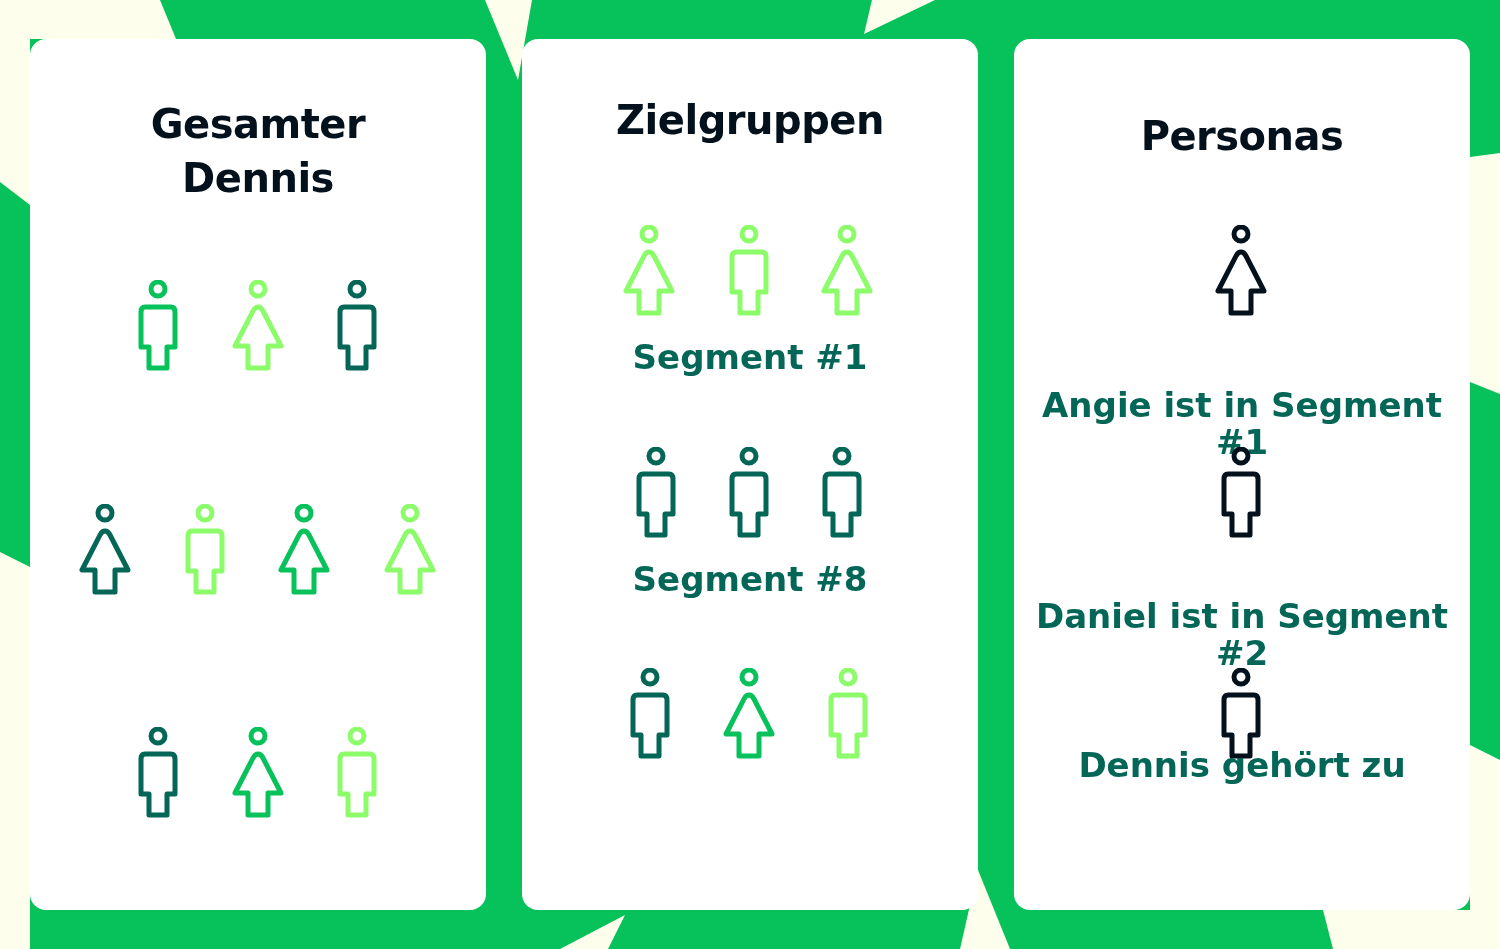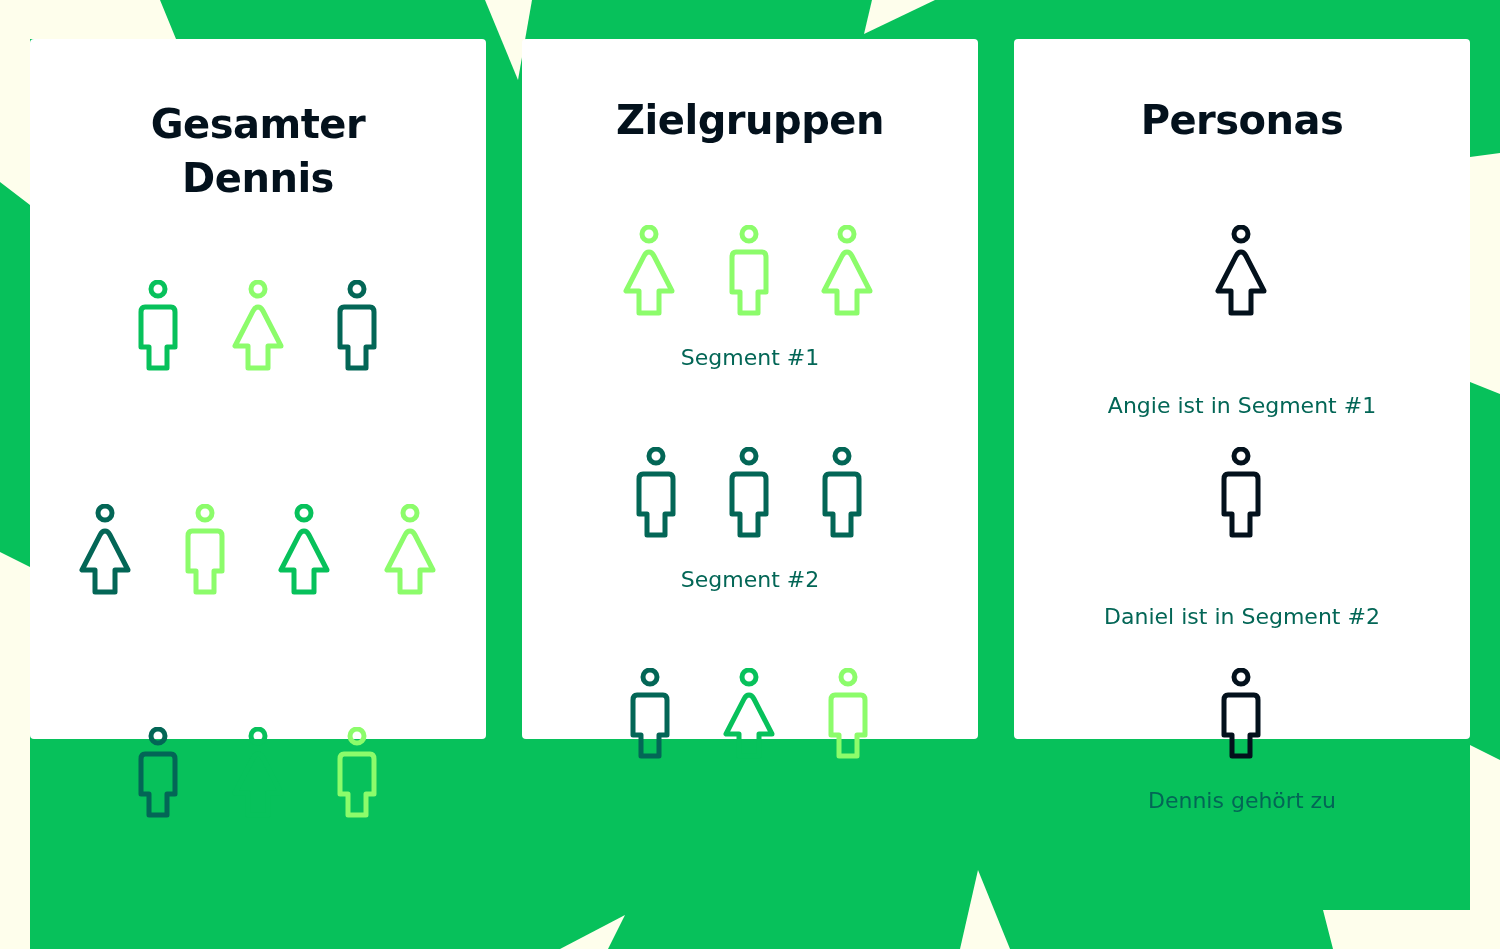--- a/index.html
+++ b/index.html
@@ -3,34 +3,34 @@
   <meta charset="utf-8">
   <style>
     html, body { margin: 0; padding: 0; }
     body {
       width: 1500px; height: 949px; position: relative; overflow: hidden;
       background: #07c15b;
       font-family: "Liberation Sans", sans-serif;
     }
     .bg-shapes { position: absolute; left: 0; top: 0; width: 1500px; height: 949px; z-index: 0; }
     .card {
-      position: absolute; top: 39px; height: 700px; background: #ffffff;
-      border-radius: 4px; z-index: 1;
+      position: absolute; top: 39px; height: 871px; background: #ffffff;
+      border-radius: 16px; z-index: 1;
     }
     .card-title {
       position: absolute; left: 0; right: 0; text-align: center;
       font-family: "DejaVu Sans", sans-serif; font-weight: bold;
       font-size: 40px; line-height: 54px; color: #03111c; letter-spacing: -0.5px;
     }
     .figure { position: absolute; }
     .figure svg { display: block; }
     .label {
       position: absolute; left: 0; right: 0; text-align: center;
-      font-family: "DejaVu Sans", sans-serif; font-weight: normal;
-      font-size: 22px; line-height: 37px; color: #036656;
+      font-family: "DejaVu Sans", sans-serif; font-weight: bold;
+      font-size: 34px; line-height: 37px; color: #036656;
     }
   </style>
 </head>
 <body>
 
 <svg class="bg-shapes" viewBox="0 0 1500 949" width="1500" height="949">
 
   <polygon points="0,0 160,0 176,39 30,39 30,205 0,182" fill="#fefeec"></polygon>
   <polygon points="0,552 30,567 30,949 0,949" fill="#fefeec"></polygon>
   <polygon points="485,0 532,0 518,80" fill="#fefeec"></polygon>
@@ -142,57 +142,57 @@
   <div class="figure" style="left:205px; top:408px;">
       <svg width="46" height="95" stroke="#036656">
         <use href="#male"></use>
       </svg>
     </div>
   <div class="figure" style="left:298px; top:408px;">
       <svg width="46" height="95" stroke="#036656">
         <use href="#male"></use>
       </svg>
     </div>
-  <div class="label" style="top:522px;">Segment #2</div>
+  <div class="label" style="top:522px;">Segment #8</div>
 
   <div class="figure" style="left:106px; top:629px;">
       <svg width="46" height="95" stroke="#036656">
         <use href="#male"></use>
       </svg>
     </div>
   <div class="figure" style="left:200px; top:629px;">
       <svg width="56" height="95" stroke="#07c15b">
         <use href="#female"></use>
       </svg>
     </div>
   <div class="figure" style="left:304px; top:629px;">
       <svg width="46" height="95" stroke="#8cfc6b">
         <use href="#male"></use>
       </svg>
     </div>
 </div>
 
 <div class="card" style="left:1014px; width:456px;">
-  <div class="card-title" style="top:54px;">Personas</div>
+  <div class="card-title" style="top:70px;">Personas</div>
 
   <div class="figure" style="left:200px; top:186px;">
       <svg width="56" height="95" stroke="#03111c">
         <use href="#female"></use>
       </svg>
     </div>
   <div class="label" style="top:300px;margin-top:48px;">Angie ist in Segment #1</div>
 
   <div class="figure" style="left:205px; top:408px;">
       <svg width="46" height="95" stroke="#03111c">
         <use href="#male"></use>
       </svg>
     </div>
   <div class="label" style="top:522px;margin-top:37px;">Daniel ist in Segment #2</div>
 
   <div class="figure" style="left:205px; top:629px;">
       <svg width="46" height="95" stroke="#03111c">
         <use href="#male"></use>
       </svg>
     </div>
-  <div class="label" style="top:743px;">
+  <div class="label" style="top:708px;">
     <div>Dennis gehört zu</div>
   </div>
 </div>
 
 </body></html>

